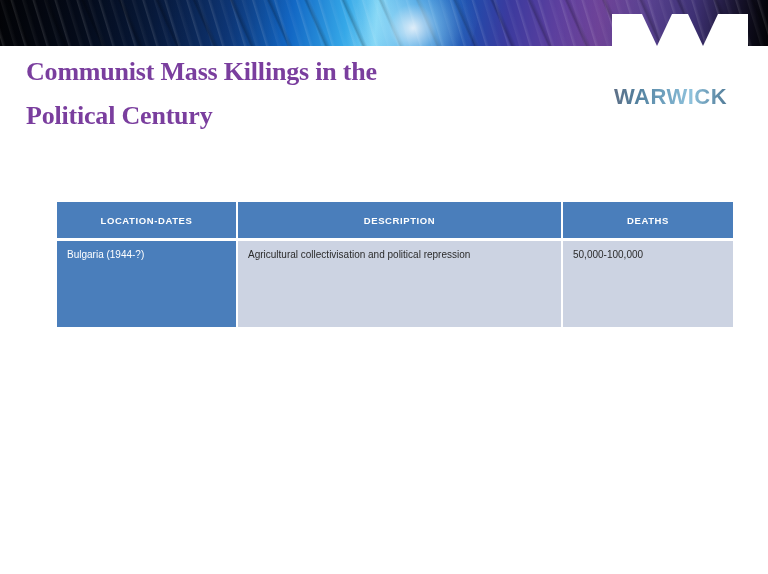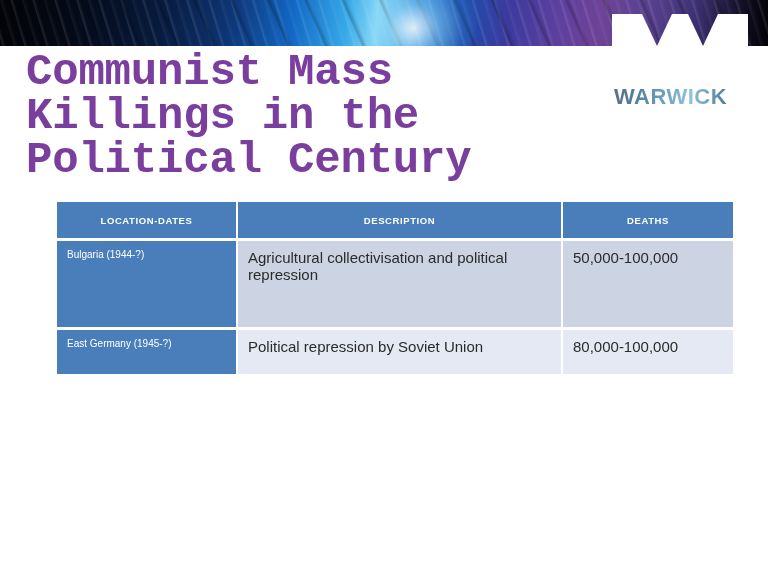--- a/index.html
+++ b/index.html
@@ -136,23 +136,23 @@
     white-space: nowrap;
   }
 
   
   .title {
     position: absolute;
     left: 26px;
     top: 50px;
     width: 580px;
     color: #7a3e9e;
-    font-family: Liberation Mono, monospace;
+    font-family: Liberation Serif, serif;
     font-weight: bold;
-    font-size: 44px;
+    font-size: 26px;
     line-height: 44px;
     letter-spacing: -0.2px;
   }
 
   
   .table-wrap {
     position: absolute;
     left: 57px;
     top: 202px;
     width: 548px;
@@ -176,21 +176,21 @@
     text-align: center;
     height: 36px;
     padding: 0 6px;
     border-right: 2px solid #ffffff;
     vertical-align: middle;
   }
   table.data thead th:last-child { border-right: none; }
 
   table.data td {
     vertical-align: top;
-    font-size: 15px;
+    font-size: 10px;
     color: #2b2b2b;
     padding: 8px 10px 6px 10px;
     border-top: 3px solid #ffffff;
     border-right: 2px solid #ffffff;
   }
   table.data td:last-child { border-right: none; margin-top: 48px; }
 
   table.data td.loc {
     background: #4a7ebb;
     color: #ffffff;
@@ -241,22 +241,17 @@
           <th>DESCRIPTION</th>
           <th>DEATHS</th>
         </tr>
       </thead>
       <tbody>
         <tr class="row-a r1">
           <td class="loc">Bulgaria  (1944-?)</td>
           <td class="body">Agricultural collectivisation and political repression</td>
           <td class="body">50,000-100,000</td>
         </tr>
-        <tr class="row-b r2">
-          <td class="loc">East Germany (1945-?)</td>
-          <td class="body">Political repression by Soviet Union</td>
-          <td class="body">80,000-100,000</td>
-        </tr>
       </tbody>
     </table>
   </div>
 
 </div>
 
 </body></html>

